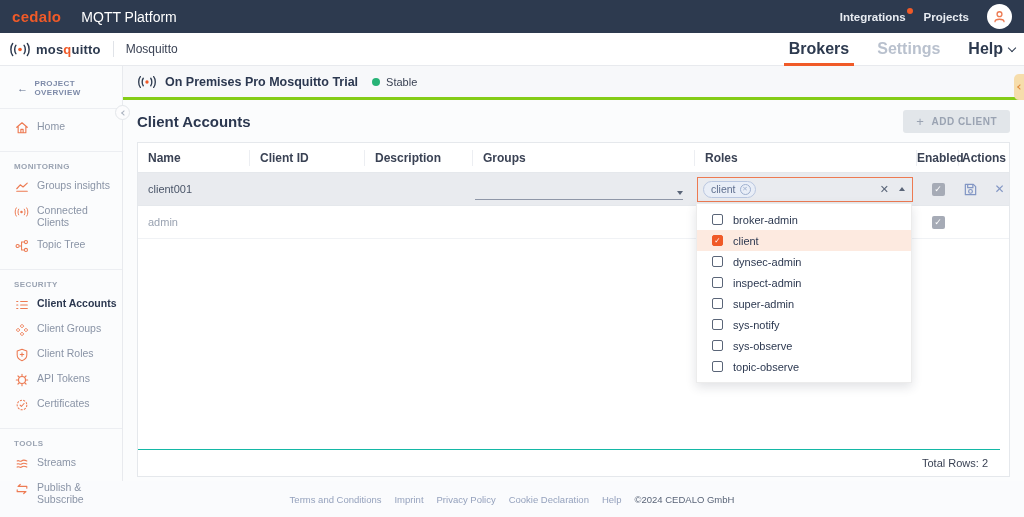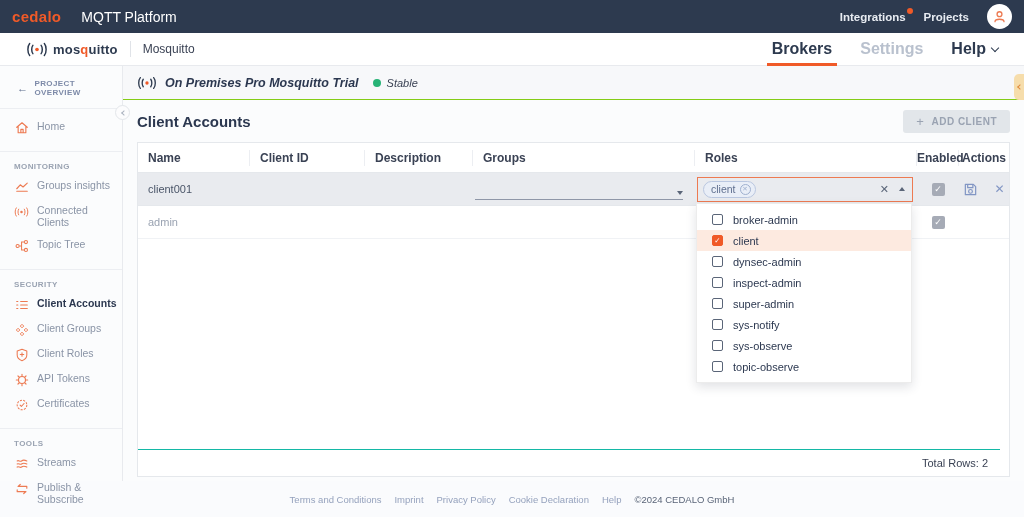--- a/index.html
+++ b/index.html
@@ -9,21 +9,21 @@
   
   .topbar { height:33px; background:#2d3a4f; display:flex; align-items:center; padding:0 12px; }
   .brand { color:#f05a28; font-weight:bold; font-size:15px; letter-spacing:.3px; }
   .product { color:#ffffff; font-size:14px; margin-left:20px; font-weight:500; }
   .topbar-right { margin-left:auto; display:flex; align-items:center; gap:18px; }
   .toplink { color:#e8ecf2; font-size:11.5px; font-weight:bold; position:relative; cursor:pointer; }
   .notif-dot { position:absolute; width:6px; height:6px; border-radius:50%; background:#f05a28; top:-3px; right:-7px; }
   .avatar { width:25px; height:25px; border-radius:50%; background:#fff; display:flex; align-items:center; justify-content:center; }
 
   
-  .navbar { height:33px; background:#fff; border-bottom:1px solid #e8eaee; display:flex; align-items:center; padding:0 26px; }
+  .navbar { height:33px; background:#fff; border-bottom:1px solid #e8eaee; display:flex; align-items:center; padding:0 9px; }
   .logo { display:flex; align-items:center; gap:5px; }
   .logo-text { font-size:13px; font-weight:bold; color:#2d3a4f; letter-spacing:.2px; }
   .logo-text .accent { color:#f05a28; }
   .nav-sep { width:1px; height:16px; background:#e0e3e8; margin:0 12px; }
   .breadcrumb { font-size:12px; color:#3a4254; }
   .nav-tabs { margin-left:auto; display:flex; align-items:center; gap:28px; height:33px; }
   .tab { font-size:16px; font-weight:bold; color:#2d3a4f; height:100%; display:flex; align-items:center; position:relative; cursor:pointer; }
   .tab.active::after { content:''; position:absolute; left:-5px; right:-5px; bottom:0; height:3px; background:#f05a28; }
   .tab.muted { color:#b9c1ce; }
   .chev-down { width:6px; height:6px; border-right:1.5px solid #2d3a4f; border-bottom:1.5px solid #2d3a4f; transform:rotate(45deg); margin-left:6px; margin-top:-3px; }
@@ -36,21 +36,21 @@
   .back-arrow { color:#5b6b8c; font-size:11px; }
   .sdiv { border-top:1px solid #eceef2; margin:11px 0 6px 0; }
   .sitem { display:flex; align-items:flex-start; gap:8px; padding:5px 4px 5px 14px; color:#8a94a6; font-size:10.5px; cursor:pointer; }
   .sitem.active { color:#2c3850; font-weight:bold; }
   .sicon { width:15px; height:15px; flex-shrink:0; display:flex; align-items:center; justify-content:center; }
   .ssection { color:#9aa3b2; font-size:8px; font-weight:bold; letter-spacing:.4px; padding:4px 0 3px 14px; }
   .sb-toggle { position:absolute; left:115px; top:39px; width:15px; height:15px; border-radius:50%; background:#fcfcfd; border:1px solid #e3e6ea; display:flex; align-items:center; justify-content:center; z-index:4; cursor:pointer; }
   .chev-left { width:4px; height:4px; border-left:1.2px solid #aab2bf; border-bottom:1.2px solid #aab2bf; transform:rotate(45deg); margin-left:2px; }
 
   .content { flex:1; background:#fbfcfd; position:relative; min-width:0; }
-  .broker-bar { height:34px; background:#f7f8fa; border-bottom:1px solid #84cc16; display:flex; align-items:center; padding:0 14px;font-style:italic; }
+  .broker-bar { height:34px; background:#f7f8fa; border-bottom:3px solid #84cc16; display:flex; align-items:center; padding:0 14px; }
   .broker-name { font-size:12.5px; font-weight:bold; color:#2c3850; margin-left:8px; }
   .status { display:flex; align-items:center; margin-left:14px; gap:6px; }
   .status-dot { width:8px; height:8px; border-radius:50%; background:#27b376; }
   .status-label { font-size:11px; color:#3a4254; }
 
   .right-handle { position:absolute; right:0; top:8px; width:10px; height:26px; background:#f6ddab; border-radius:5px 0 0 5px; display:flex; align-items:center; justify-content:center; cursor:pointer; z-index:4; }
   .chev-left-o { width:4px; height:4px; border-left:1.3px solid #e08a3c; border-bottom:1.3px solid #e08a3c; transform:rotate(45deg); margin-left:2px; }
 
   .page-head { display:flex; align-items:center; justify-content:space-between; padding:10px 14px 9px 14px; }
   .page-title { font-size:15px; font-weight:bold; color:#2c3850; }

